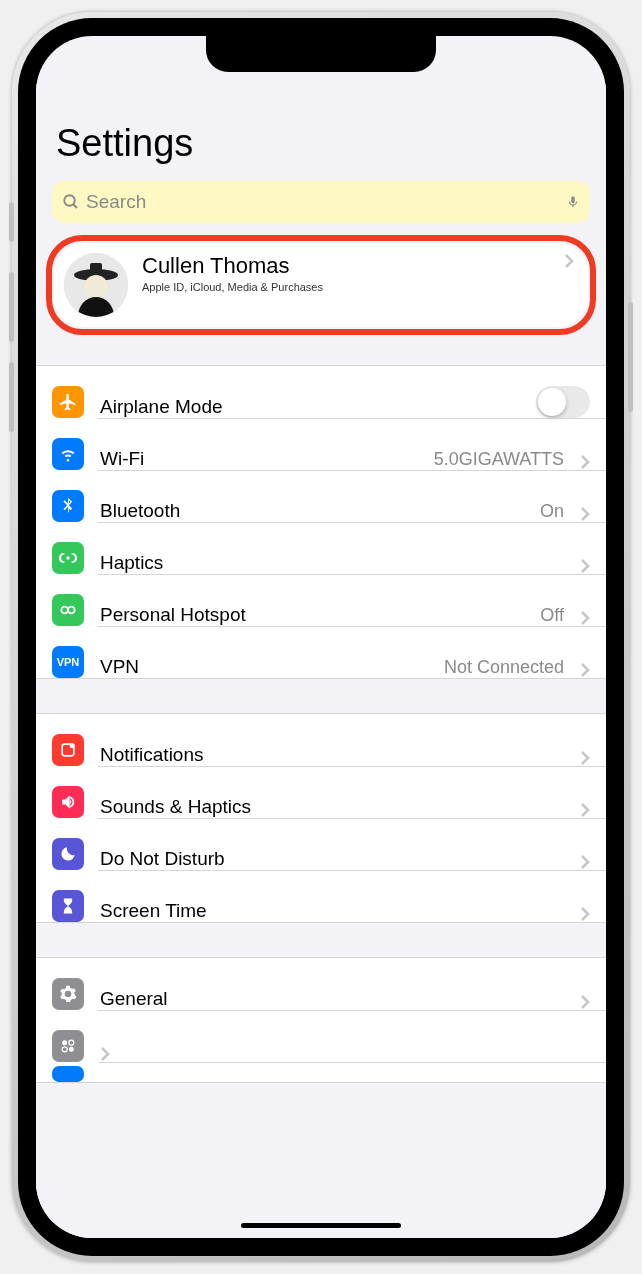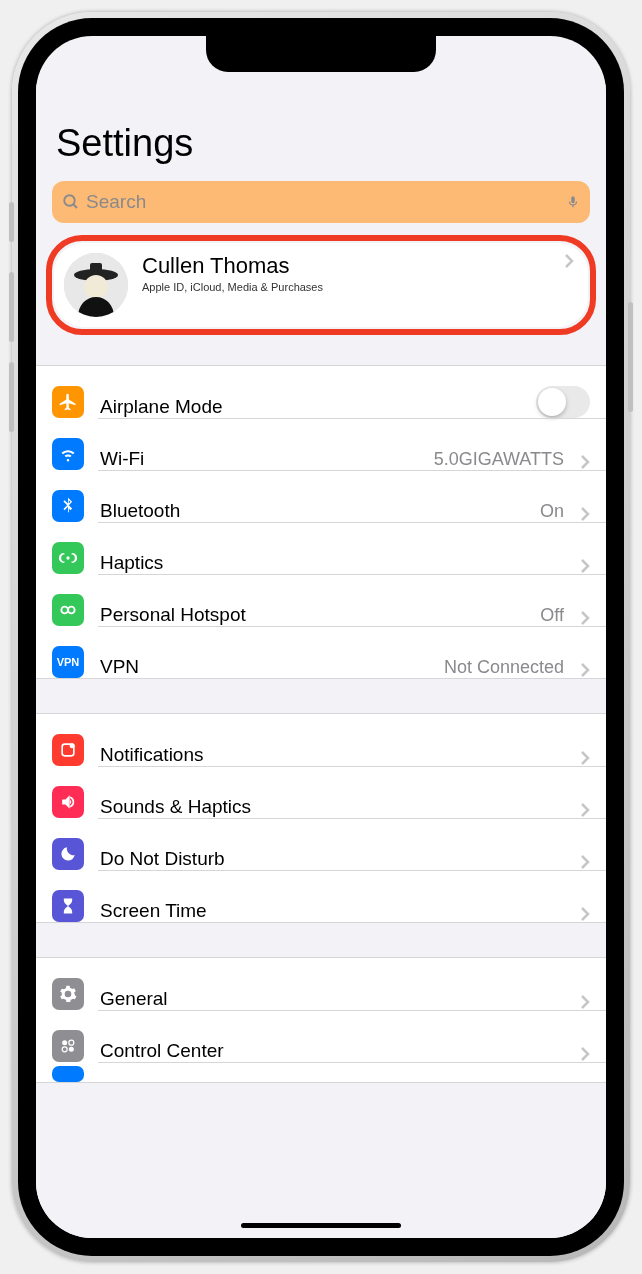--- a/index.html
+++ b/index.html
@@ -74,21 +74,21 @@
     background: #f2f2f7;
   }
   .page-title {
     font-size: 38px;
     font-weight: 400;
     color: #000;
     padding: 38px 20px 10px 20px;
   }
   .search-bar {
     margin: 6px 16px 12px 16px;
-    background: #fdba74;
+    background: #fef9c3;
     border-radius: 12px;
     height: 42px;
     display: flex;
     align-items: center;
     padding: 0 10px;
     color: #8a8a8e;
     gap: 6px;
   }
   .search-bar input {
     flex: 1;
@@ -408,21 +408,20 @@
           </div>
           <div class="row">
             <div class="row-icon ic-gray">
               <svg width="20" height="20" viewBox="0 0 24 24" fill="#fff">
                   <circle cx="8" cy="8" r="3"></circle>
                   <circle cx="16" cy="16" r="3"></circle>
                   <rect x="13" y="5" width="6" height="6" rx="3" fill="none" stroke="#fff" stroke-width="1.5"></rect>
                   <rect x="5" y="13" width="6" height="6" rx="3" fill="none" stroke="#fff" stroke-width="1.5"></rect>
                 </svg>
             </div>
-            <div class="row-label">Control Center</div>
             <svg class="chevron" width="10" height="16" viewBox="0 0 10 16" fill="none" stroke="#c6c6c8" stroke-width="2.5">
                 <path d="M2 2l6 6-6 6"></path>
               </svg>
           </div>
           <div class="row" style="height:20px;">
             <div class="row-icon ic-blue" style="height:16px"></div>
           </div>
         </div>
       </div>
 

